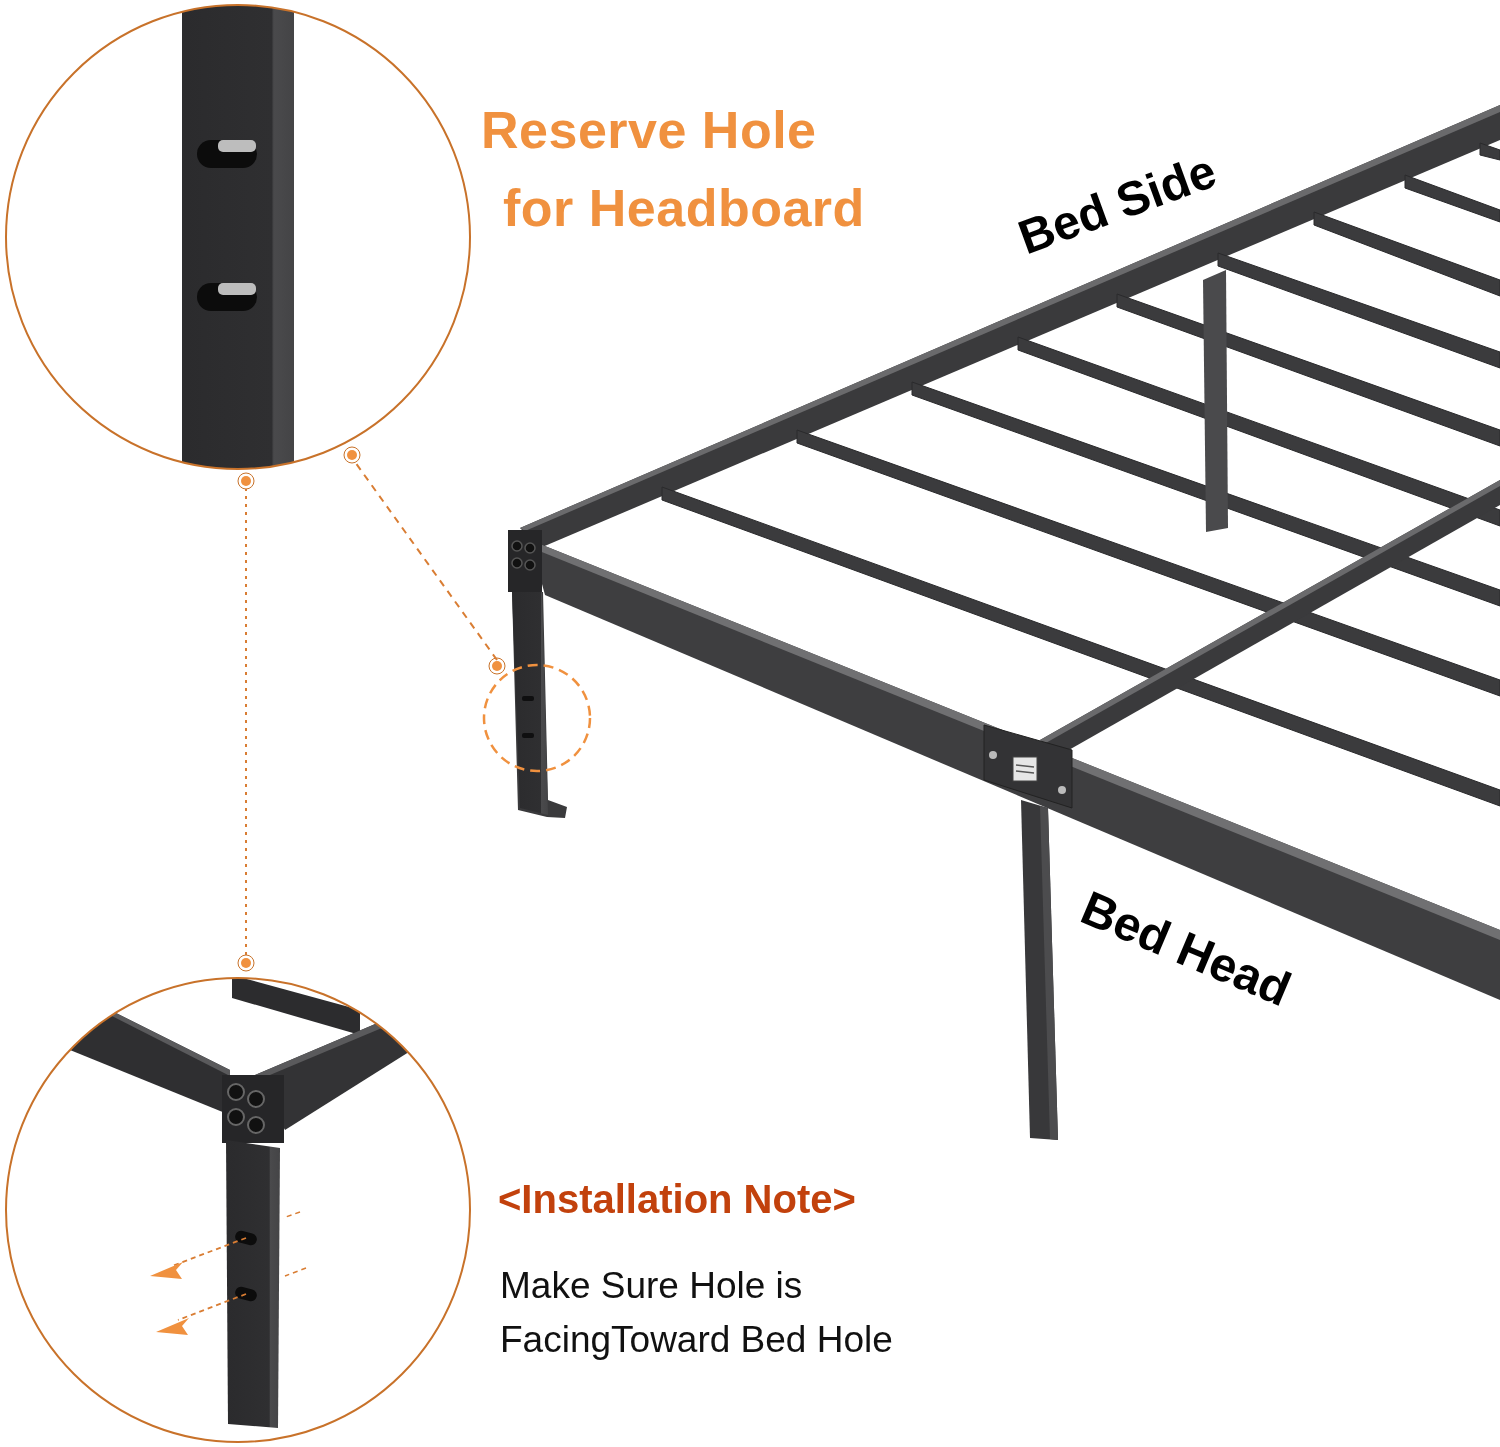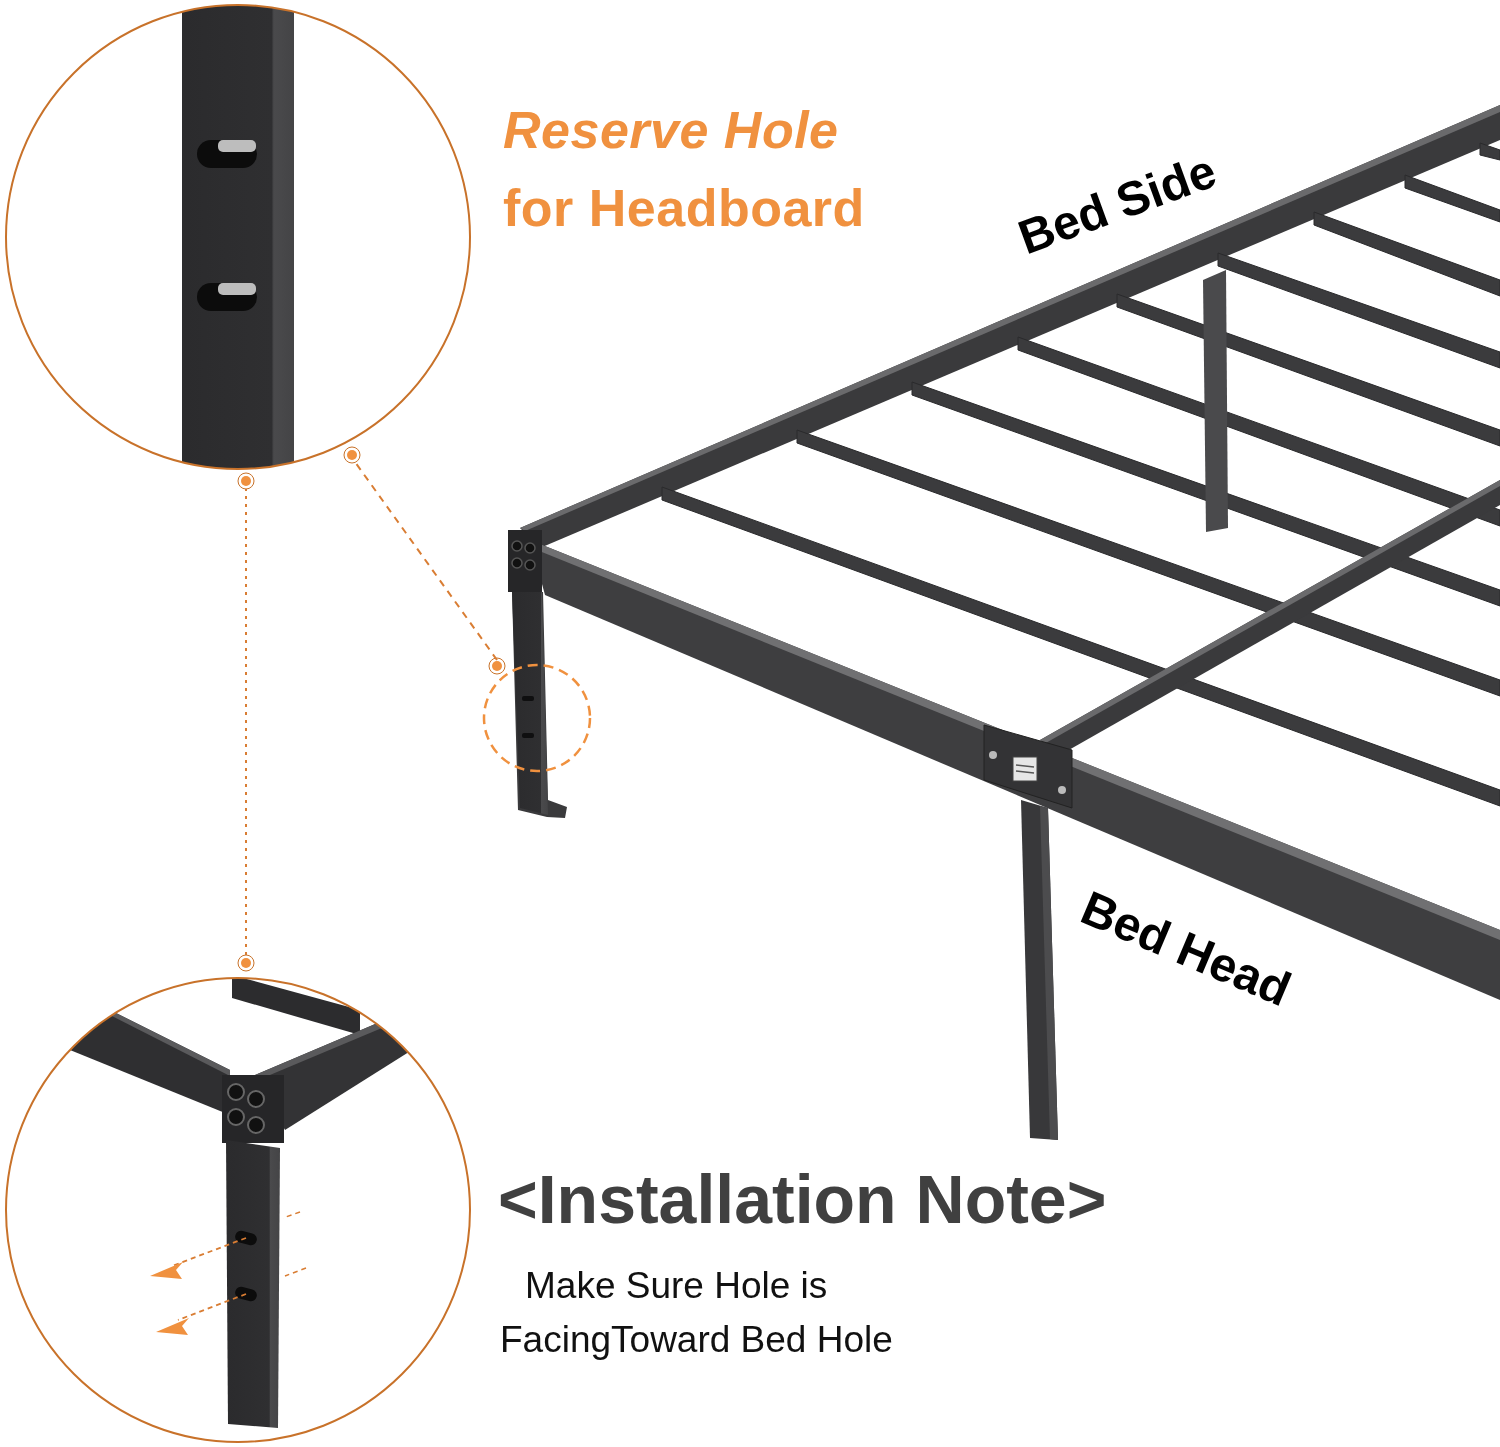--- a/index.html
+++ b/index.html
@@ -1,20 +1,20 @@
 <!DOCTYPE html>
 <html><head>
 <meta charset="utf-8">
 <style>
   html, body { margin: 0; padding: 0; background: #ffffff; }
   body { width: 1500px; height: 1447px; position: relative; overflow: hidden; font-family: "Liberation Sans", sans-serif; }
   .canvas { position: absolute; left: 0; top: 0; width: 1500px; height: 1447px; }
   .txt { position: absolute; white-space: nowrap; font-family: "Liberation Sans", sans-serif; }
   .orange-title { color: #f0913f; font-weight: bold; font-size: 52px; line-height: 70px; letter-spacing: 0.5px; }
-  .note-title { color: #404040; font-weight: bold; font-size: 68px; line-height: 64px; }
+  .note-title { color: #c2410c; font-weight: bold; font-size: 40px; line-height: 64px; }
   .note-body { color: #111111; font-size: 37px; line-height: 52px; }
   .label-black { color: #000000; font-weight: bold; font-size: 48px; transform-origin: left bottom; }
 </style>
 </head>
 <body>
 
 <svg class="canvas" viewBox="0 0 1500 1447" xmlns="http://www.w3.org/2000/svg">
   <defs>
     <clipPath id="clipTop">
         <circle cx="238" cy="237" r="232"></circle>
@@ -132,21 +132,21 @@
       <line x1="246" y1="1238" x2="172" y2="1266" stroke="#d97d33" stroke-width="1.8" stroke-dasharray="5 4"></line>
       <polygon points="150,1276 183,1262 176,1270 182,1279" fill="#f0913f"></polygon>
       <line x1="306" y1="1268" x2="285" y2="1276" stroke="#d97d33" stroke-width="1.5" stroke-dasharray="5 4"></line>
       <line x1="246" y1="1294" x2="178" y2="1320" stroke="#d97d33" stroke-width="1.8" stroke-dasharray="5 4"></line>
       <polygon points="156,1332 189,1318 182,1326 188,1335" fill="#f0913f"></polygon>
     </g>
     <circle cx="238" cy="1210" r="232" fill="none" stroke="#c8722a" stroke-width="2"></circle>
   </g>
 </svg>
 
-<div class="txt orange-title" style="left:503px; top:95px;font-style:italic;">Reserve Hole</div>
+<div class="txt orange-title" style="left:481px; top:95px;">Reserve Hole</div>
 <div class="txt orange-title" style="left:503px; top:173px;">for Headboard</div>
 
 <div class="txt label-black" style="left:1030px; top:210px; transform: rotate(-20deg);">Bed Side</div>
 <div class="txt label-black" style="left:1095px; top:880px; transform: rotate(23deg); transform-origin: left top;">Bed Head</div>
 
 <div class="txt note-title" style="left:498px; top:1167px;">&lt;Installation Note&gt;</div>
-<div class="txt note-body" style="left:500px; top:1260px;margin-left:25px;">Make Sure Hole is</div>
+<div class="txt note-body" style="left:500px; top:1260px;">Make Sure Hole is</div>
 <div class="txt note-body" style="left:500px; top:1314px;">FacingToward Bed Hole</div>
 
 </body></html>

